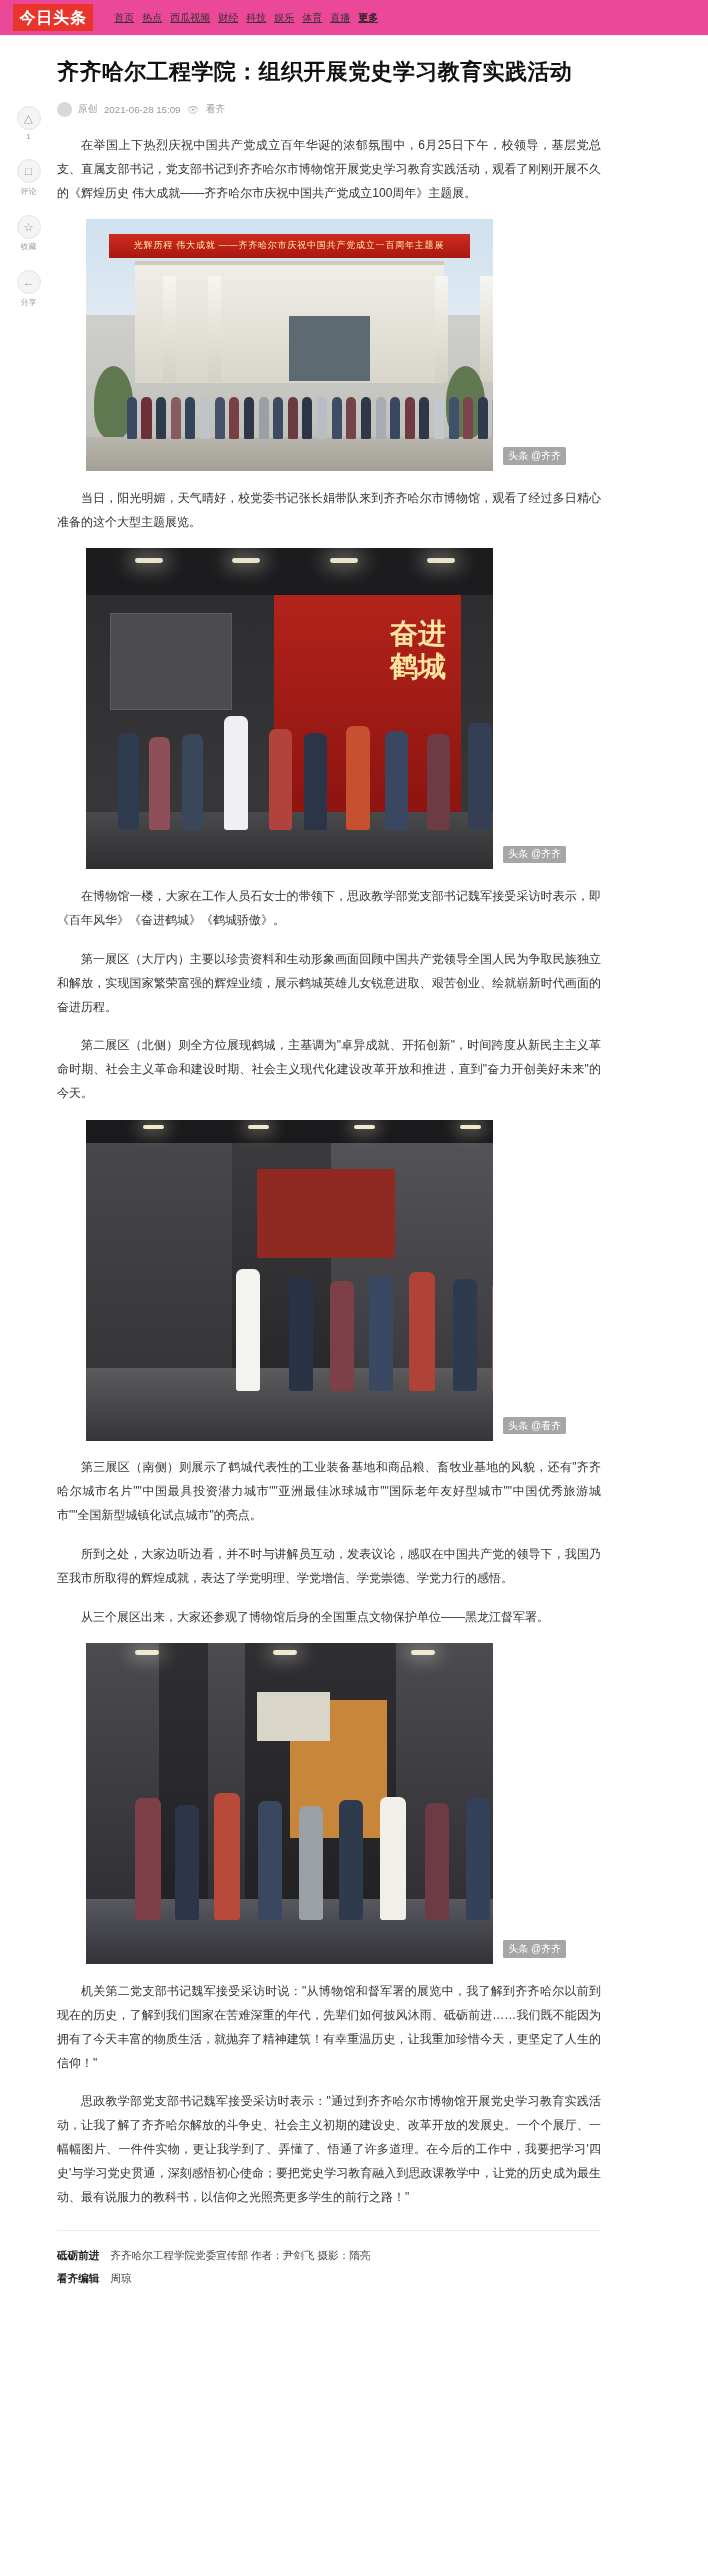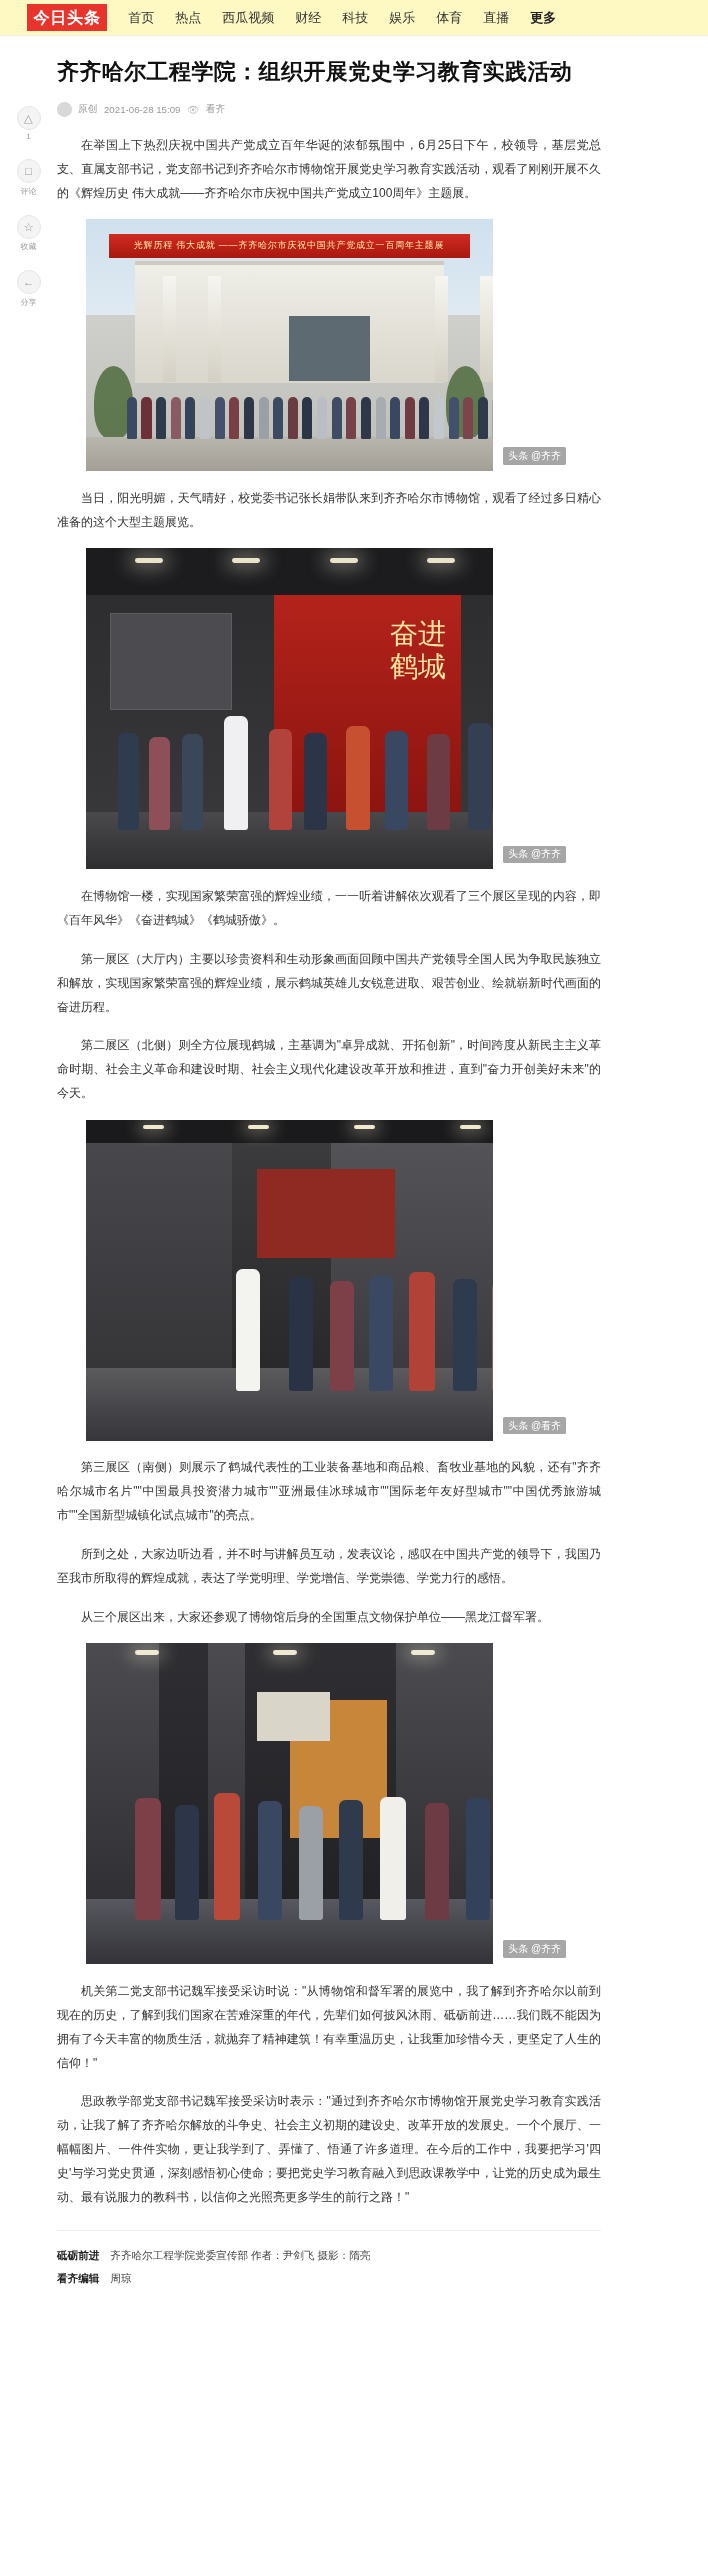--- a/index.html
+++ b/index.html
@@ -10,40 +10,41 @@
     font-family: "Liberation Sans", "DejaVu Sans", sans-serif;
     color: #222;
   }
 
   
   .topbar {
     height: 36px;
     border-bottom: 0.8px solid #eee;
     display: flex;
     align-items: center;
-    padding: 0 27px;
-    background: #fef9c3;
+    padding: 0 13px;
+    background: #ec4899;
   }
   .logo {
     background: #e8342a;
     color: #fff;
     font-size: 16px;
     font-weight: bold;
     padding: 3.2px 6.5px;
     letter-spacing: 0.8px;
     margin-right: 21px;
     font-family: "DejaVu Sans", sans-serif;
     line-height: 1.25;
   }
   .nav {
     display: flex;
     align-items: center;
-    gap: 21px;
-    font-size: 13px;
+    gap: 8px;
+    font-size: 10px;
     color: #333;
+    text-decoration: underline;
   }
   .nav-item { cursor: pointer; white-space: nowrap; }
   .nav-item.more { font-weight: bold; color: #222; }
 
   
   .page {
     display: flex;
     padding: 13px 0 0 0;
   }
   .rail {
@@ -184,21 +185,21 @@
   }
 
   
   .s2 { background: linear-gradient(#2b2b2e, #3a3a3d); }
   .s2 .ceiling { position: absolute; left:0; right:0; top:0; height: 47px; background: #1c1c1f; }
   .s2 .light { position: absolute; top: 9.7px; width: 28px; height: 4.9px; background: #e9e3c9; border-radius: 2.4px; box-shadow: 0 0 18px 6.5px rgba(233,227,201,.35); }
   .s2 .redwall {
     position: absolute; right: 32px; top: 47px; width: 187px; bottom: 57px;
     background: linear-gradient(#b3231b,#8d1410);
   }
-  .s2 .redwall .cn { position: absolute; right: 14.6px; top: 23px; color: #ffe6a0; font-size: 28px; font-weight: normal; line-height: 1.15; }
+  .s2 .redwall .cn { position: absolute; right: 14.6px; top: 23px; color: #ffe6a0; font-size: 28px; font-weight: bold; line-height: 1.15; }
   .s2 .panel { position: absolute; left: 24px; top: 65px; width: 122px; height: 97px; background: #4c4c50; border: 0.8px solid #5d5d61; }
   .s2 .floor { position:absolute; left:0; right:0; bottom:0; height:57px; background: linear-gradient(#4a4a4d,#2e2e31); }
   .s2 .person { position: absolute; bottom: 39px; border-radius: 6.5px 6.5px 2.4px 2.4px; }
 
   
   .s3 { background: linear-gradient(#3d3d40,#232326); }
   .s3 .wallL { position:absolute; left:0; top:0; width: 146px; bottom: 0; background: linear-gradient(#4a4a4e,#303033); }
   .s3 .wallR { position:absolute; right:0; top:0; width: 162px; bottom: 0; background: linear-gradient(#55555a,#343438); }
   .s3 .screen { position:absolute; left: 171px; top: 49px; width: 138px; height: 89px; background:#8e2a22; }
   .s3 .lightstrip { position:absolute; left: 0; right: 0; top: 0; height: 23px; background:#1a1a1c; }
@@ -344,21 +345,21 @@
         <div class="person" style="left:218px;width:23px;height:97px;background:#2c3547"></div>
         <div class="person" style="left:260px;width:24px;height:104px;background:#c6502f"></div>
         <div class="person" style="left:299px;width:23px;height:99px;background:#3a4760"></div>
         <div class="person" style="left:341px;width:23px;height:96px;background:#6d3b43"></div>
         <div class="person" style="left:382px;width:24px;height:107px;background:#343f54"></div>
         <div class="person" style="left:422px;width:23px;height:101px;background:#8f5a60"></div>
       </div>
       <div class="watermark">头条 @齐齐</div>
     </div>
 
-    <p class="para">在博物馆一楼，实现国家繁荣富强的辉煌业绩，一一听着讲解依次观看了三个展区呈现的内容，即《百年风华》《奋进鹤城》《鹤城骄傲》。</p>
+    <p class="para">在博物馆一楼，大家在工作人员石女士的带领下，思政教学部党支部书记魏军接受采访时表示，即《百年风华》《奋进鹤城》《鹤城骄傲》。</p>
     <p class="para">第一展区（大厅内）主要以珍贵资料和生动形象画面回顾中国共产党领导全国人民为争取民族独立和解放，实现国家繁荣富强的辉煌业绩，展示鹤城英雄儿女锐意进取、艰苦创业、绘就崭新时代画面的奋进历程。</p>
     <p class="para">第二展区（北侧）则全方位展现鹤城，主基调为"卓异成就、开拓创新"，时间跨度从新民主主义革命时期、社会主义革命和建设时期、社会主义现代化建设改革开放和推进，直到"奋力开创美好未来"的今天。</p>
 
     <div class="figure">
       <div class="photo tall s3">
         <div class="wallL"></div>
         <div class="wallR"></div>
         <div class="screen"></div>
         <div class="lightstrip"></div>
         <div class="spot" style="left:57px"></div>

